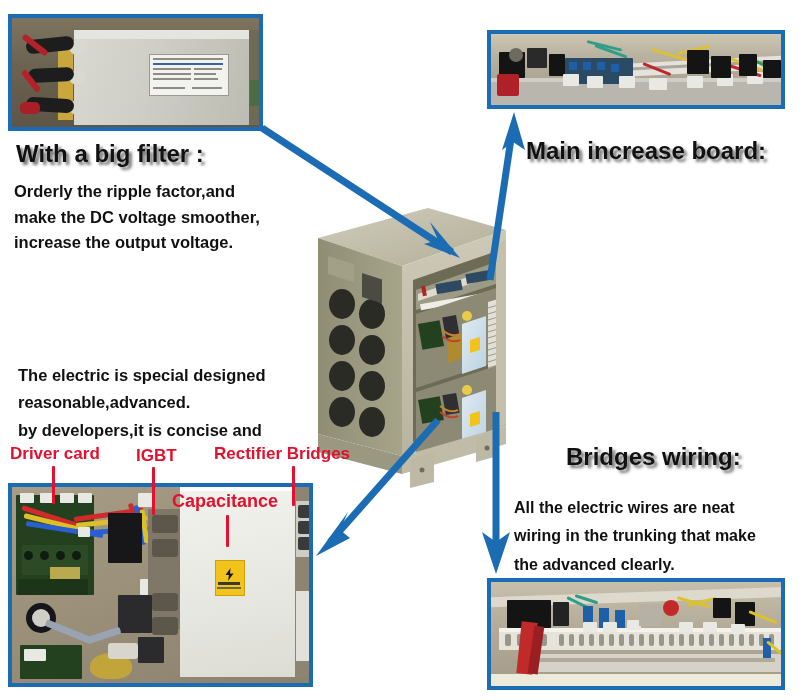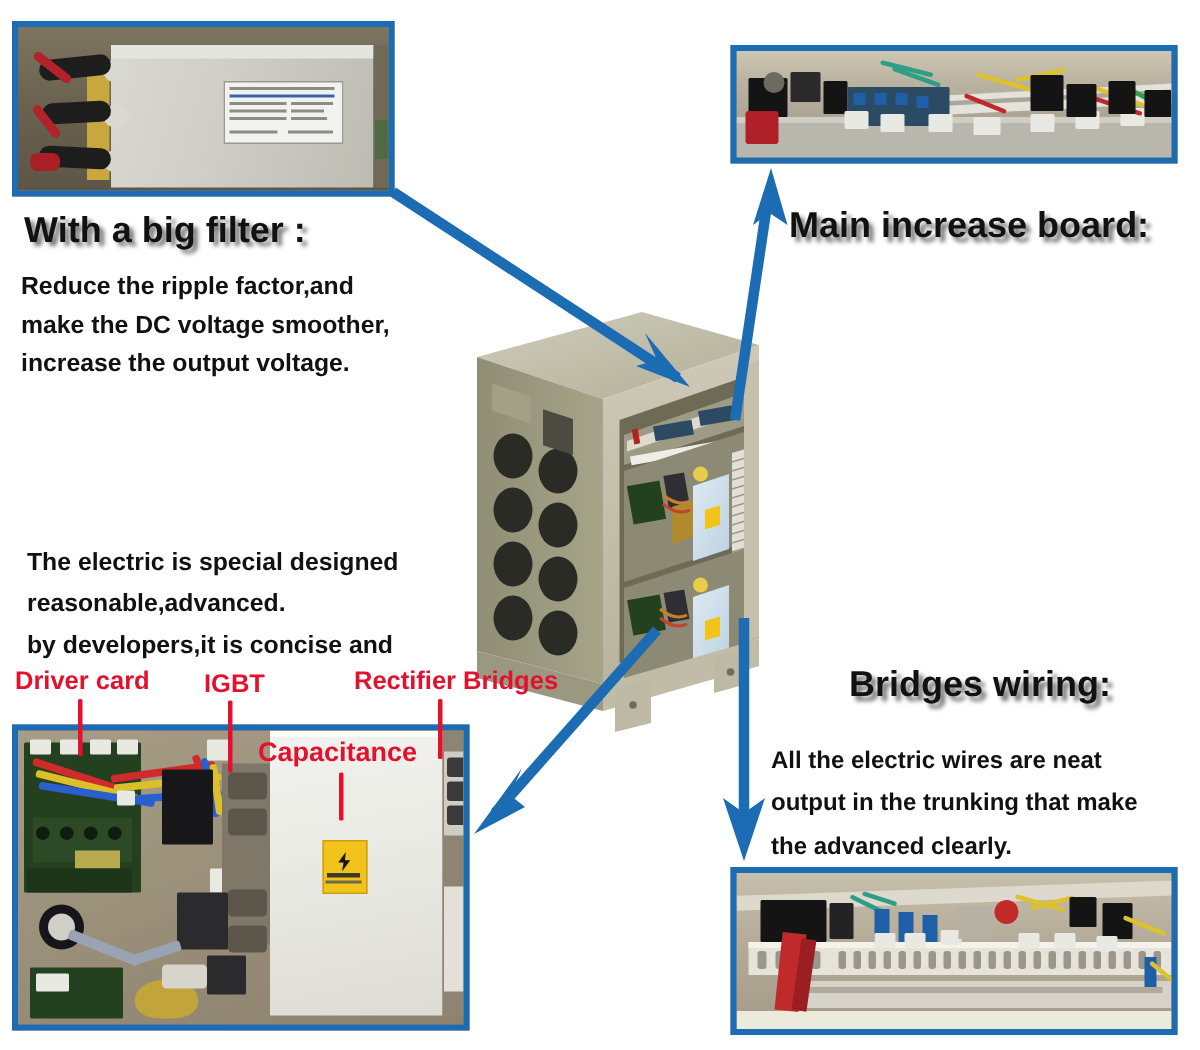--- a/index.html
+++ b/index.html
@@ -375,45 +375,45 @@
     </g>
 
     <g>
       <line x1="496" y1="412" x2="496" y2="548" stroke="#1c6cb4" stroke-width="7"></line>
       <polygon points="496,574 482,532 496,542 510,532" fill="#1c6cb4"></polygon>
     </g>
   </svg>
 
   <div class="heading" style="left:16px;top:140px;font-size:24px;">With a big filter :</div>
   <div class="body-text" style="left:14px;top:179px;font-size:16.5px;">
-    <div>Reduce the ripple factor,and</div>
+    <div>Orderly the ripple factor,and</div>
     <div>make the DC voltage smoother,</div>
     <div>increase the output voltage.</div>
   </div>
 
   <div class="heading" style="left:526px;top:137px;font-size:24px;">Main increase board:</div>
 
   <div class="body-text" style="left:18px;top:362px;font-size:16.5px;line-height:1.66;">
     <div>The electric is special designed</div>
     <div>reasonable,advanced.</div>
     <div>by developers,it is concise and</div>
   </div>
 
   <div class="heading" style="left:566px;top:443px;font-size:24px;">Bridges wiring:</div>
   <div class="body-text" style="left:514px;top:494px;font-size:16px;line-height:1.78;">
     <div>All the  electric wires are neat</div>
-    <div>output in the trunking that make</div>
+    <div>wiring in the trunking that make</div>
     <div>the advanced clearly.</div>
   </div>
 
   <div class="red-label" style="left:10px;top:444px;font-size:17px;">Driver card</div>
   <div class="red-tick" style="left:52px;top:466px;height:38px;"></div>
 
   <div class="red-label" style="left:136px;top:446px;font-size:17px;">IGBT</div>
   <div class="red-tick" style="left:152px;top:467px;height:48px;"></div>
 
-  <div class="red-label" style="left:214px;top:444px;font-size:17px;margin-left:22px;">Rectifier Bridges</div>
+  <div class="red-label" style="left:214px;top:444px;font-size:17px;">Rectifier Bridges</div>
   <div class="red-tick" style="left:292px;top:466px;height:40px;"></div>
 
   <div class="red-label" style="left:172px;top:491px;font-size:18px;">Capacitance</div>
   <div class="red-tick" style="left:226px;top:515px;height:32px;"></div>
 
 </div>
 
 </body></html>

